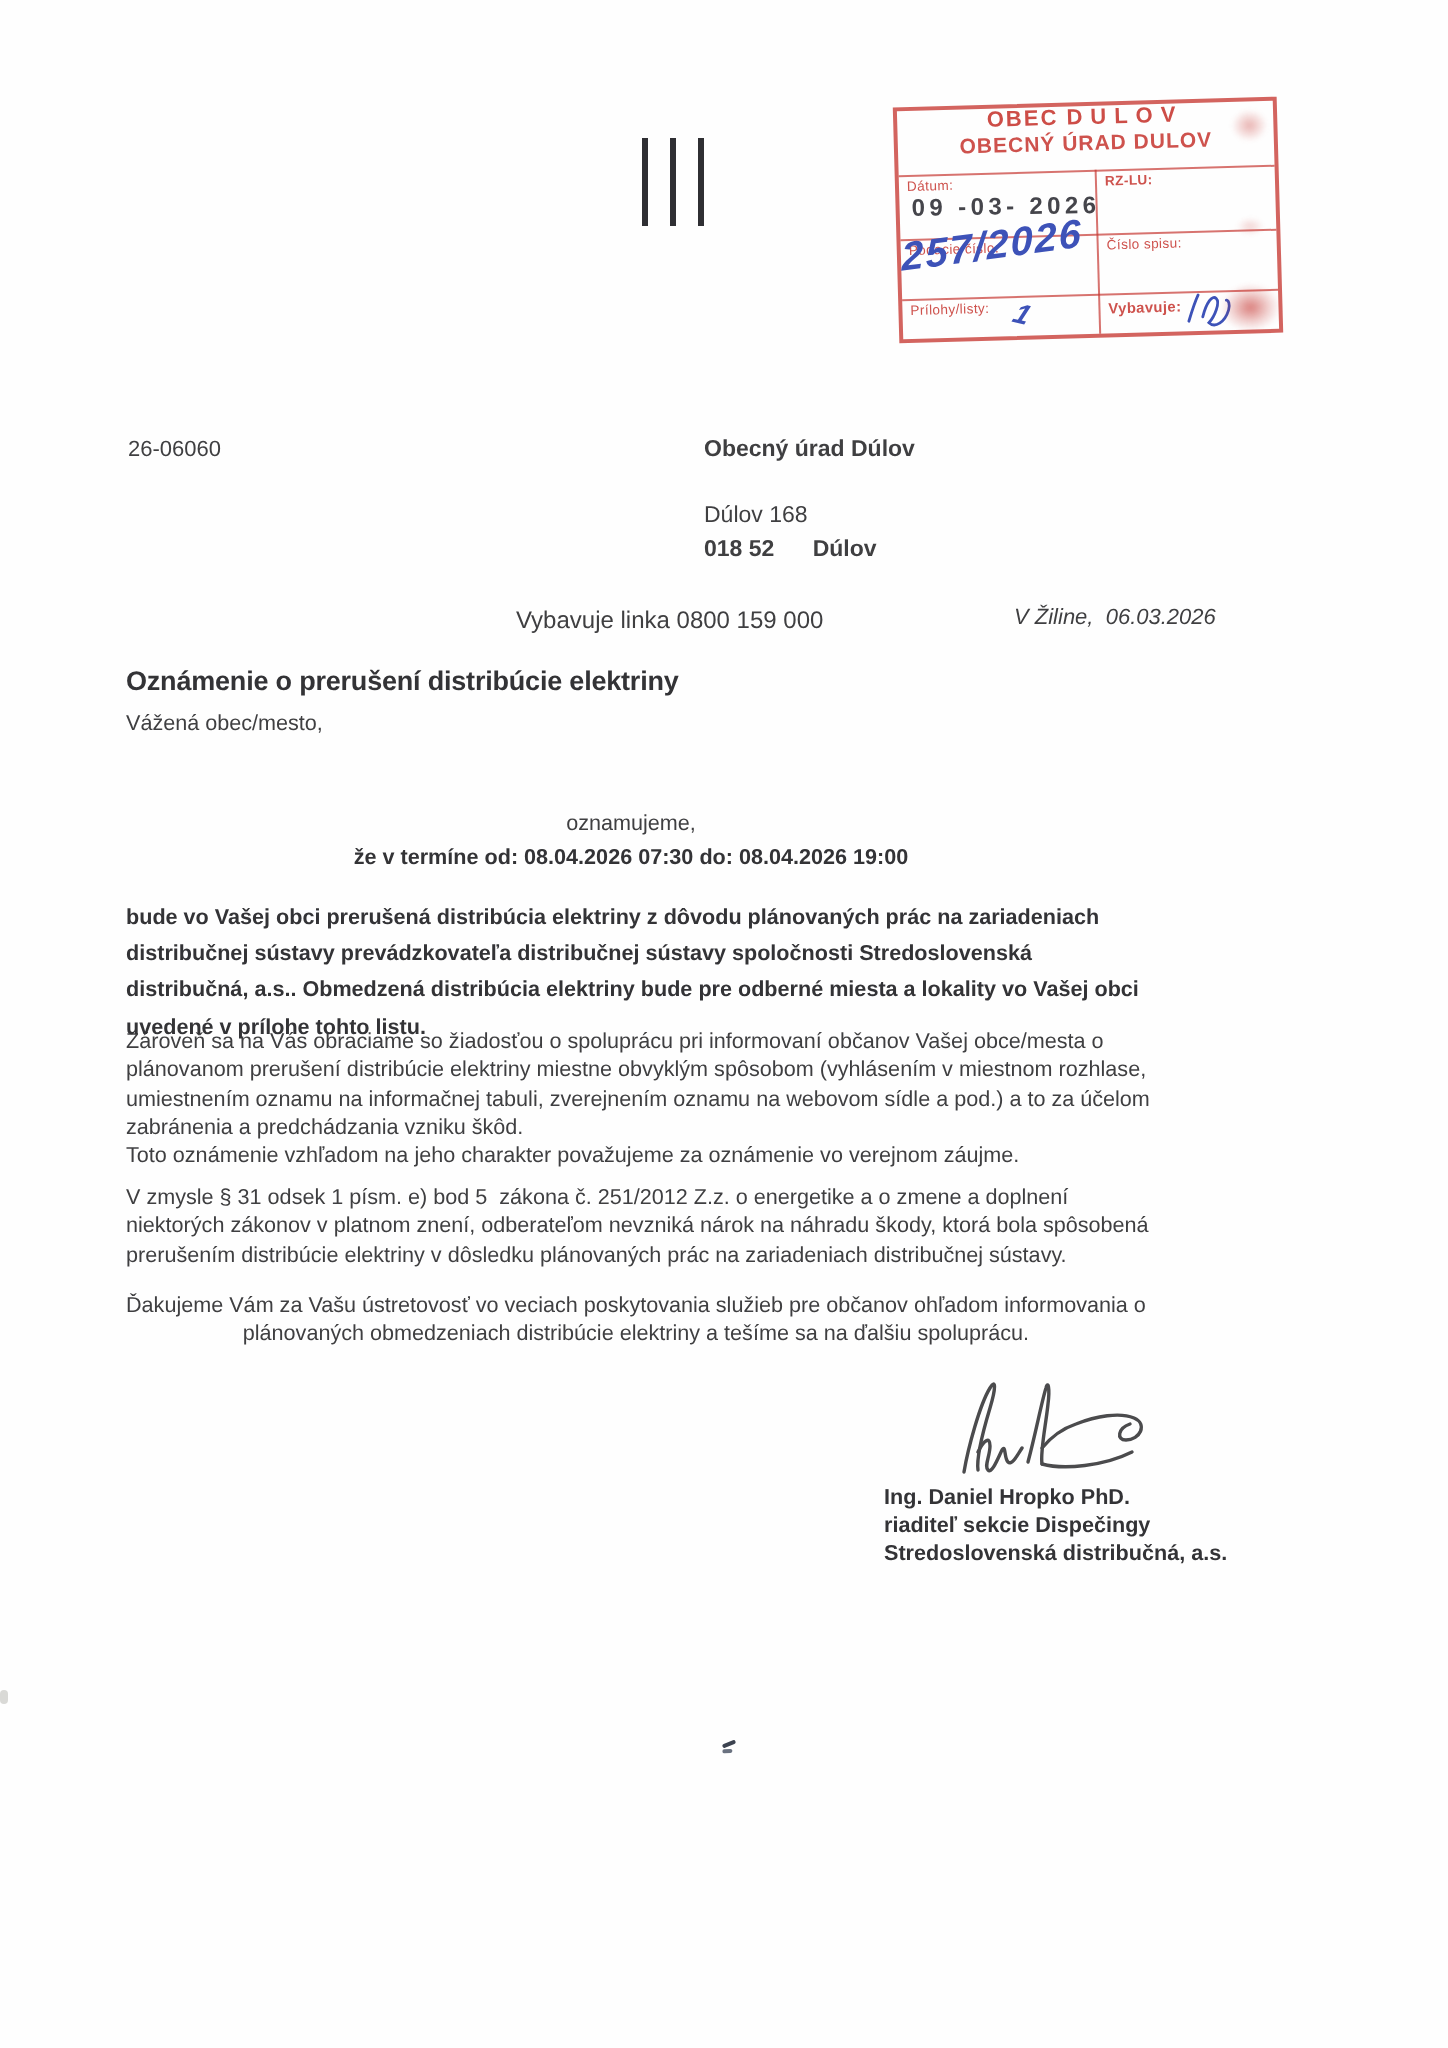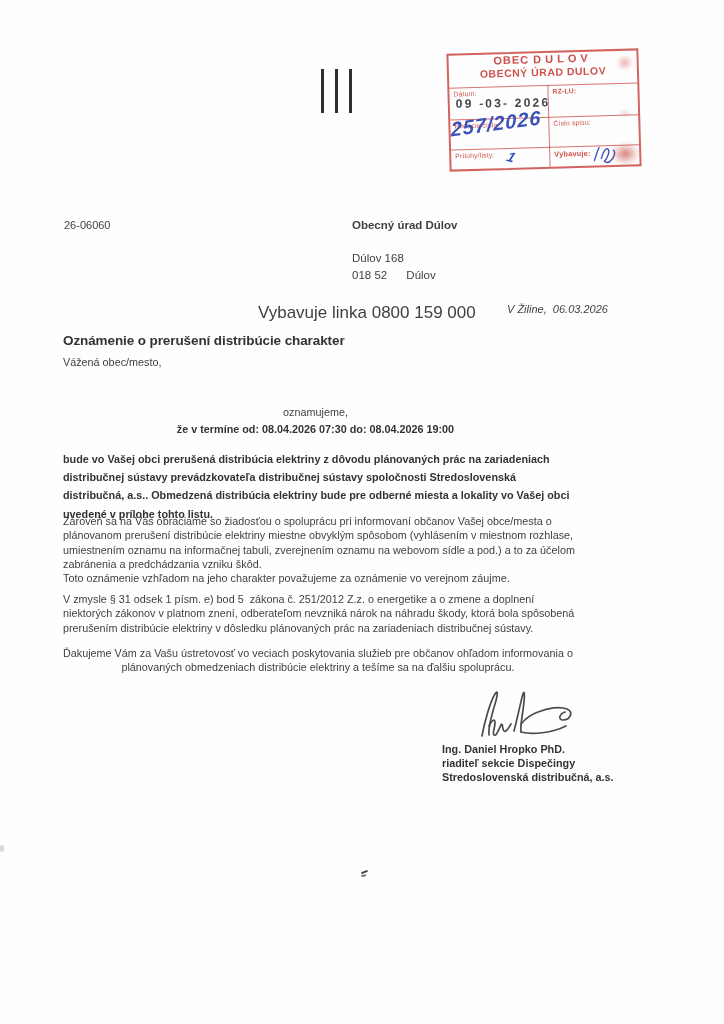--- a/index.html
+++ b/index.html
@@ -57,22 +57,22 @@
     background:radial-gradient(closest-side,rgba(195,45,40,.6),rgba(195,45,40,.18) 65%,rgba(195,45,40,0));}
   .sm3{right:8px;top:60px;width:14px;height:9px;
     background:radial-gradient(closest-side,rgba(200,60,55,.22),rgba(200,60,55,0));}
 
   
   .abs{position:absolute;}
   .pre{white-space:pre;}
   .ref{left:64px;top:219px;font-size:11px;}
   .rcp-name{left:352px;top:219px;font-size:11.5px;font-weight:bold;}
   .rcp-street{left:352px;top:252px;font-size:11.5px;}
-  .rcp-city{left:352px;top:269px;font-size:11.5px;font-weight:normal;}
-  .contact{left:258px;top:303px;font-size:17px;}
+  .rcp-city{left:352px;top:269px;font-size:11.5px;font-weight:bold;}
+  .contact{left:258px;top:303px;font-size:12px;}
   .placedate{left:507px;top:303px;font-size:11px;font-style:italic;}
   .content{left:63px;top:0;width:505px;height:1024px;}
   .title{position:absolute;left:0;top:333px;font-size:13.5px;font-weight:bold;color:#333336;letter-spacing:-.1px;}
   .salutation{position:absolute;left:0;top:356px;font-size:10.8px;}
   .para{position:absolute;left:0;font-size:10.8px;line-height:14.3px;white-space:pre;}
   .p-intro{top:374px;}
   .center{position:absolute;left:0;width:100%;text-align:center;font-size:10.8px;}
   .p-announce{top:406px;}
   .p-term{top:423px;font-weight:bold;color:#333336;}
   .p-bold{top:450px;font-weight:bold;line-height:18.2px;color:#333336;}
@@ -134,21 +134,21 @@
   </div>
 
   <div class="abs ref">26-06060</div>
   <div class="abs rcp-name">Obecný úrad Dúlov</div>
   <div class="abs rcp-street">Dúlov 168</div>
   <div class="abs rcp-city pre">018 52      Dúlov</div>
   <div class="abs contact">Vybavuje linka 0800 159 000</div>
   <div class="abs placedate pre">V Žiline,  06.03.2026</div>
 
   <div class="abs content">
-    <div class="title">Oznámenie o prerušení distribúcie charakter</div>
+    <div class="title">Oznámenie o prerušení distribúcie elektriny</div>
     <div class="salutation">Vážená obec/mesto,</div>
     <div class="center p-announce">oznamujeme,</div>
     <div class="center p-term">že v termíne od: 08.04.2026 07:30 do: 08.04.2026 19:00</div>
     <div class="para p-coop">Zároveň sa na Vás obraciame so žiadosťou o spoluprácu pri informovaní občanov Vašej obce/mesta o
 plánovanom prerušení distribúcie elektriny miestne obvyklým spôsobom (vyhlásením v miestnom rozhlase,
 umiestnením oznamu na informačnej tabuli, zverejnením oznamu na webovom sídle a pod.) a to za účelom
 zabránenia a predchádzania vzniku škôd.
 Toto oznámenie vzhľadom na jeho charakter považujeme za oznámenie vo verejnom záujme.</div>
     <div class="para p-bold">bude vo Vašej obci prerušená distribúcia elektriny z dôvodu plánovaných prác na zariadeniach
 distribučnej sústavy prevádzkovateľa distribučnej sústavy spoločnosti Stredoslovenská

